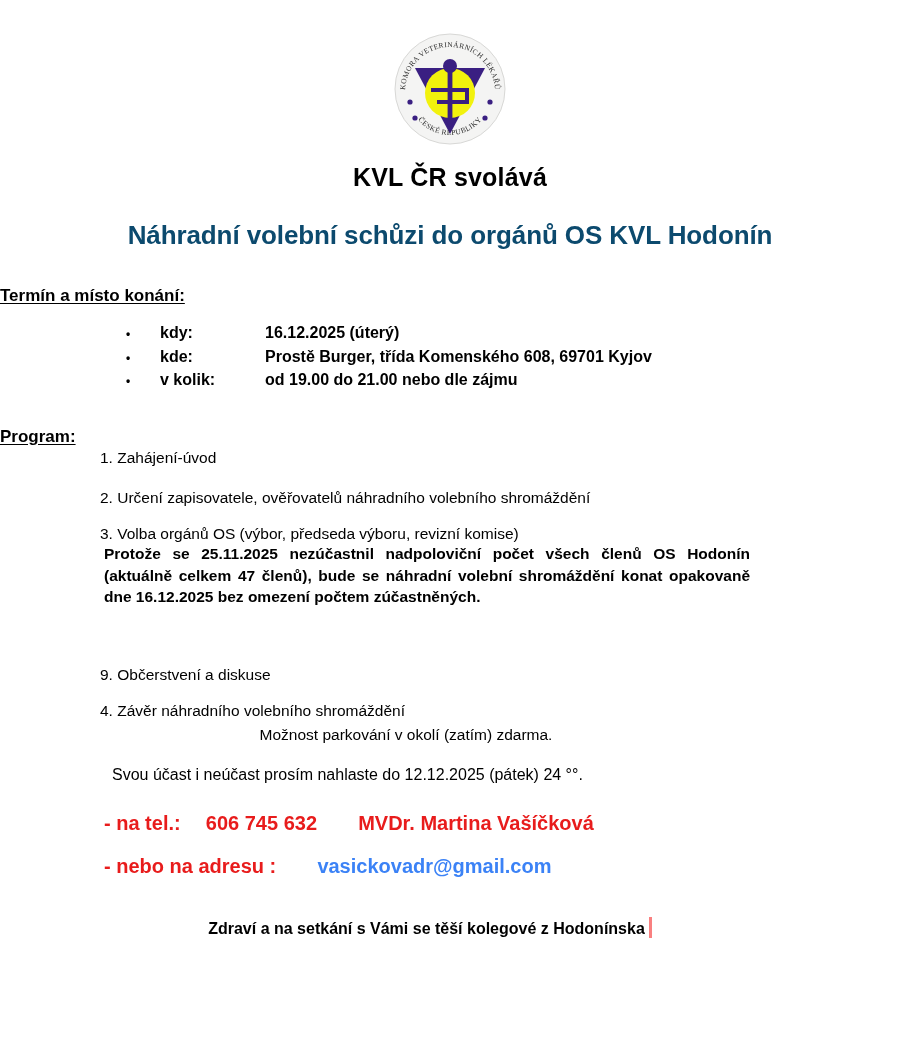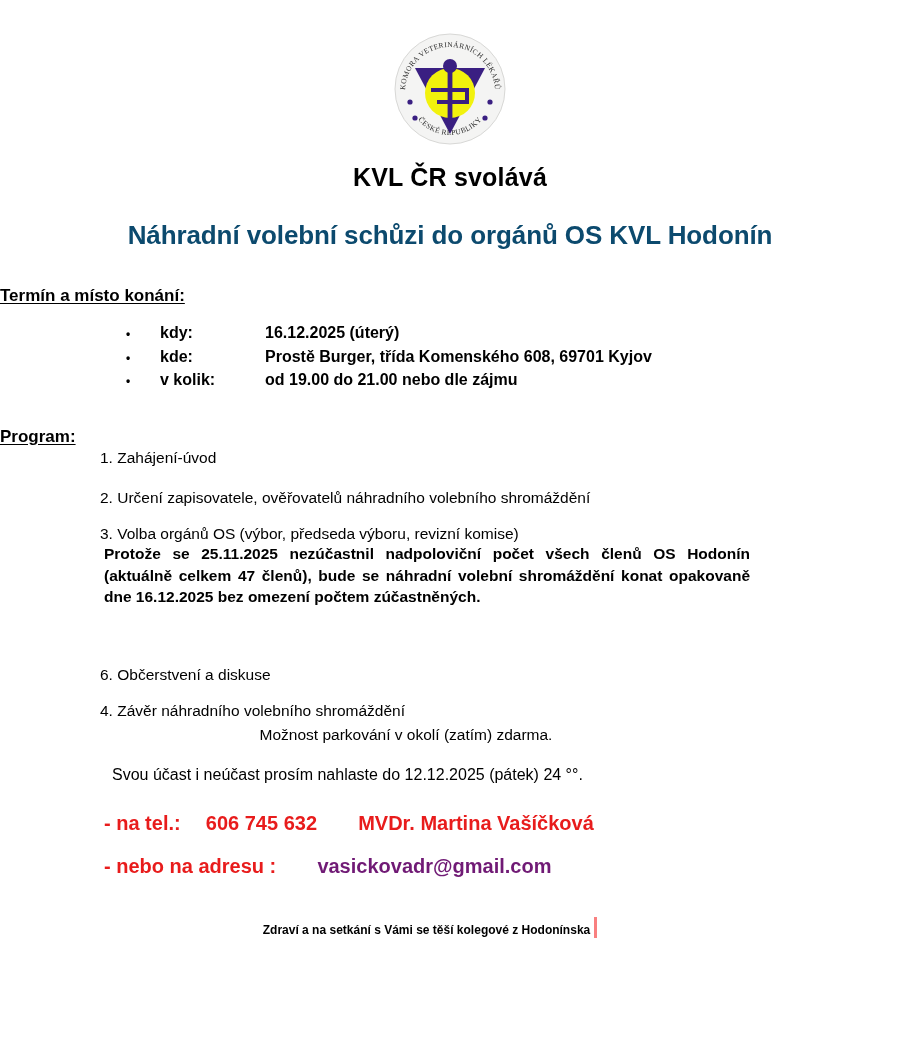--- a/index.html
+++ b/index.html
@@ -162,31 +162,31 @@
     color: #e81c1c;
     white-space: nowrap;
   }
   .contact-tel { top: 812px; }
   .contact-mail { top: 855px; }
 
   .gap-sm { display: inline-block; width: 14px; }
   .gap-md { display: inline-block; width: 30px; }
 
   .mail-link {
-    color: #701a75;
+    color: #3b82f6;
     text-decoration: none;
   }
 
   .signoff {
     position: absolute;
     top: 917px;
     left: 0;
     width: 860px;
     text-align: center;
-    font-size: 12px;
+    font-size: 16px;
     font-weight: bold;
     white-space: nowrap;
   }
   .caret {
     display: inline-block;
     width: 3px;
     height: 21px;
     background: #f98080;
     vertical-align: -4px;
     margin-left: 4px;
@@ -263,21 +263,21 @@
     <span>Program:</span>
   </div>
 
   <div class="prog prog-1">1. Zahájení-úvod</div>
   <div class="prog prog-2">2. Určení zapisovatele, ověřovatelů náhradního volebního shromáždění</div>
   <div class="prog prog-3">3. Volba orgánů OS (výbor, předseda výboru, revizní komise)</div>
 
   <div class="note-bold">Protože se 25.11.2025 nezúčastnil nadpoloviční počet všech členů OS Hodonín (aktuálně celkem 47 členů), bude se náhradní volební shromáždění konat opakovaně dne 16.12.2025 bez omezení počtem zúčastněných.</div>
 
   <div class="prog prog-4">4. Závěr náhradního volebního shromáždění</div>
-  <div class="prog prog-5">6. Občerstvení a diskuse</div>
+  <div class="prog prog-5">9. Občerstvení a diskuse</div>
 
   <div class="parking">Možnost parkování v okolí (zatím) zdarma.</div>
 
   <div class="confirm">Svou účast i neúčast prosím nahlaste do 12.12.2025 (pátek) 24 °°.</div>
 
   <div class="contact contact-tel">
     <span>- na tel.:</span>
     <span class="gap-sm"></span>
     <span>606 745 632</span>
     <span class="gap-md"></span>

